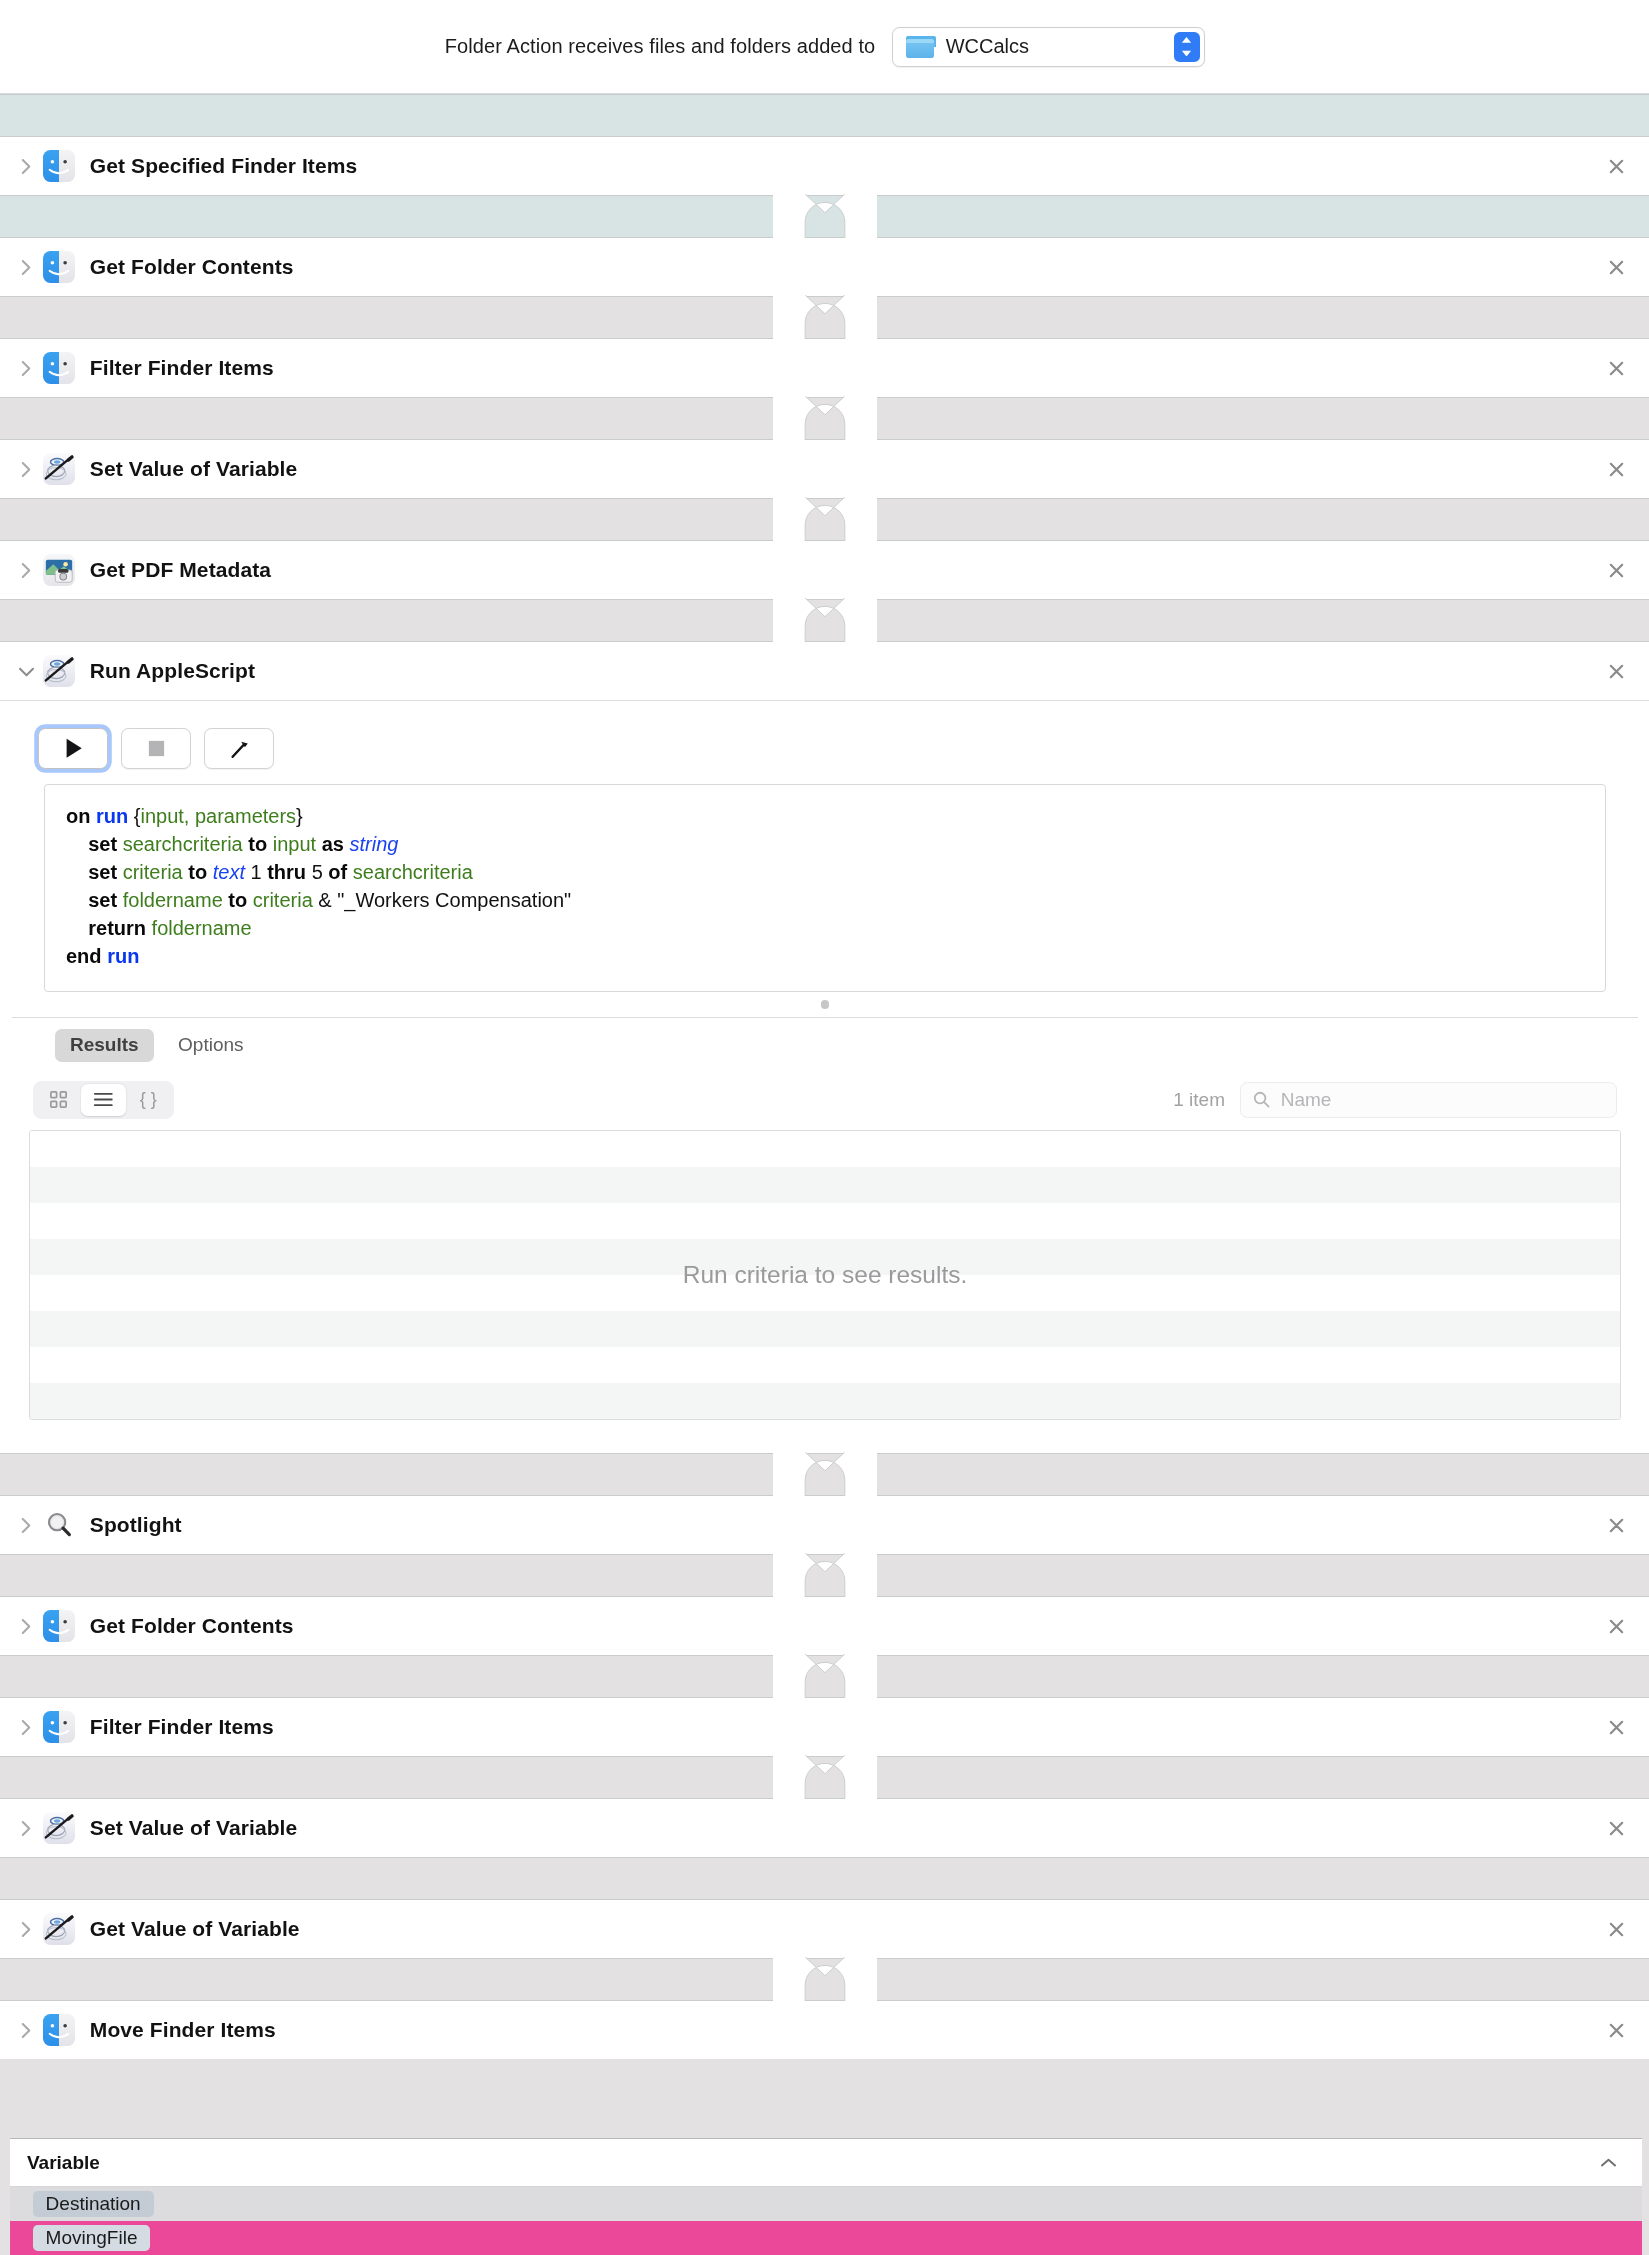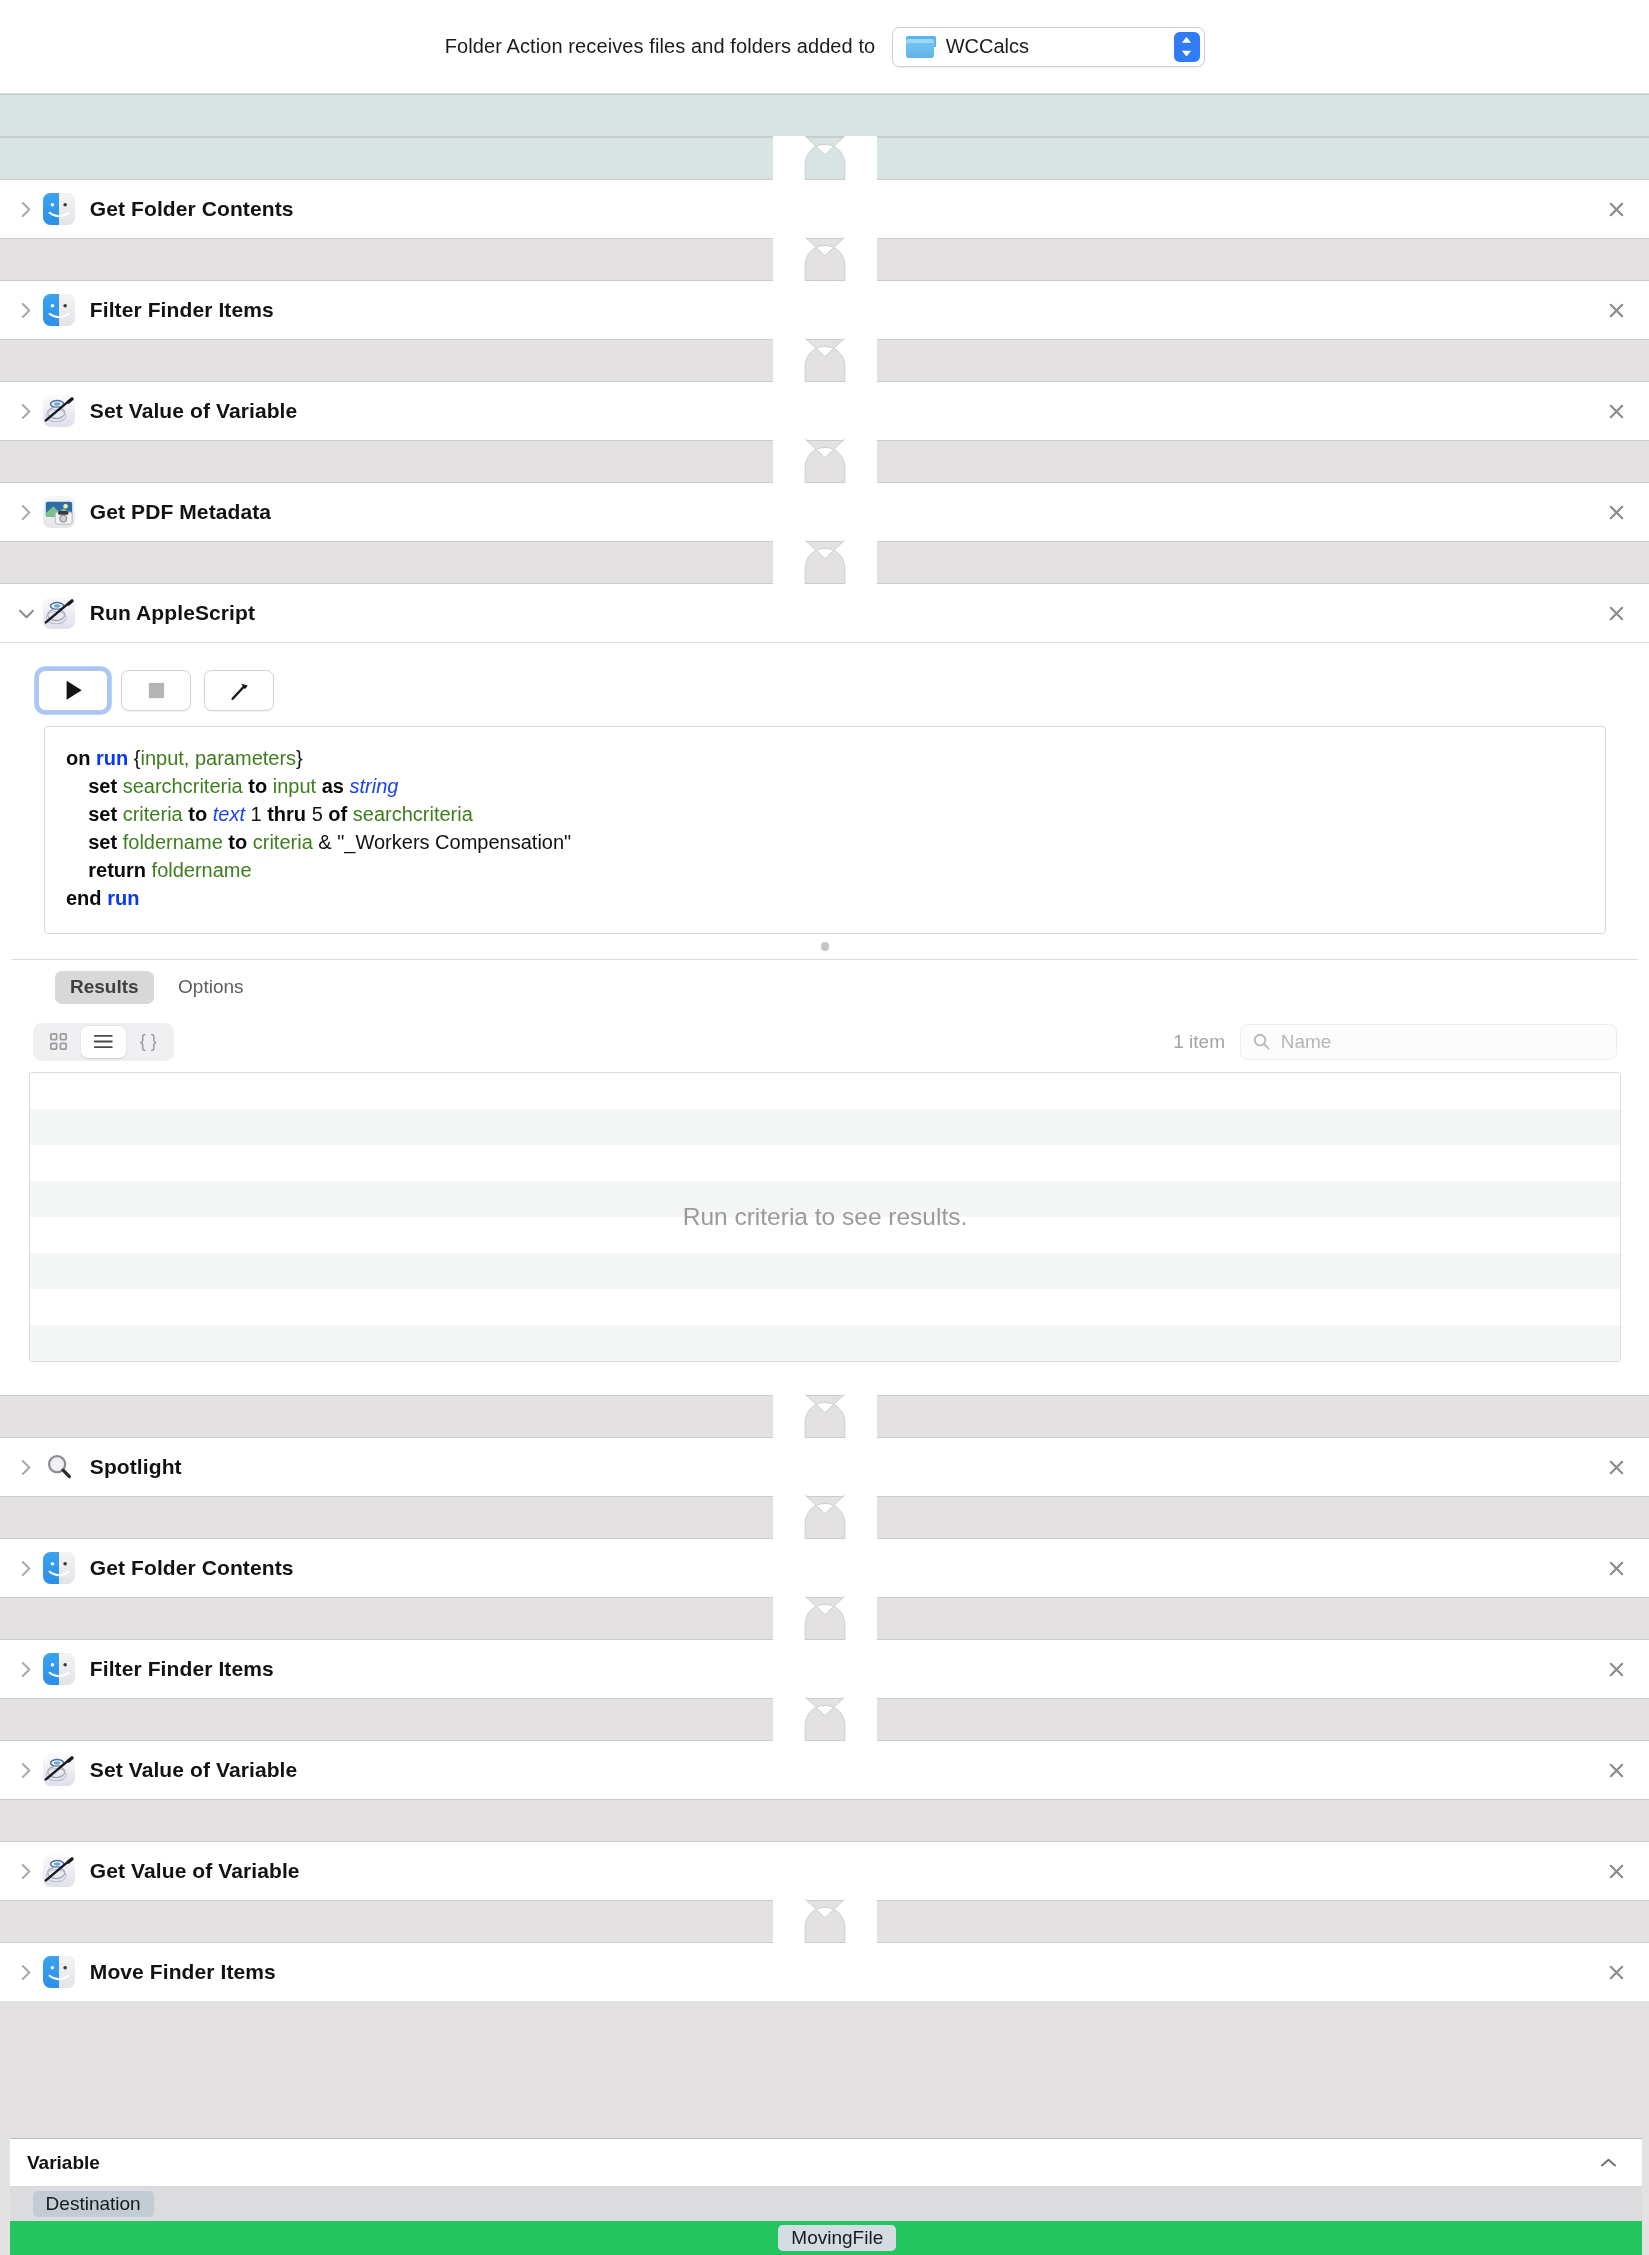--- a/index.html
+++ b/index.html
@@ -231,21 +231,21 @@
     border-top: 0.9px solid #b9b9bb; border-bottom: 0.9px solid #d6d6d8;
     display: flex; align-items: center; padding: 0 21px 0 17px;
   }
   .var-title { font-size: 19px; font-weight: bold; color: #121212; }
   .var-collapse { margin-left: auto; width: 24.5px; height: 24.5px;
     display: flex; align-items: center; justify-content: center; }
   .var-collapse svg { display: block; }
 
   .var-row { height: 34px; display: flex; align-items: center; padding-left: 22.6px; }
   .var-row.r0 { background: #dcdcde; }
-  .var-row.r1 { background: #22c55e; justify-content: center; }
+  .var-row.r1 { background: #ec4899; }
   .var-pill {
     font-size: 19px; color: #1a1a1a; padding: 1.9px 13px 2.8px 13px; border-radius: 4.7px;
   }
   .var-row.r0 .var-pill { background: #c3cbd4; }
   .var-row.r1 .var-pill { background: #d4dbe3; }
 </style>
 </head>
 <body>
 
 <div class="header">
@@ -264,20 +264,43 @@
       <svg width="13" height="8.5" viewBox="0 0 14 9">
           <path d="M7 9 L2 3 L12 3 Z" fill="#fff"></path>
         </svg>
     </span>
   </div>
 </div>
 
 <div class="workflow" id="wf">
     <div class="gap teal">
       <span class="fill" style="background:#d7e4e3"></span>
+    </div>
+    <div class="action">
+      <span class="disclosure">
+    <svg width="13" height="19" viewBox="0 0 14 20">
+      <path d="M3 3 L10 10 L3 17" stroke="#a9a9ab" stroke-width="2.2" fill="none" stroke-linecap="round" stroke-linejoin="round"></path>
+    </svg>
+      </span>
+      <span class="act-icon ic-finder">
+    <span class="left"></span>
+        <span class="right"></span>
+    <svg class="face" viewBox="0 0 34 34">
+      <circle cx="10" cy="12.5" r="1.9" fill="#ffffff"></circle>
+      <circle cx="23.5" cy="12.5" r="1.9" fill="#3a3a3c"></circle>
+      <path d="M7 21 Q17 28.5 27 21" stroke="#ffffff" stroke-width="2.1" fill="none" stroke-linecap="round"></path>
+      <path d="M17 19.5 L17 25" stroke="#3a3a3c" stroke-width="0" fill="none"></path>
+    </svg>
+  </span>
+      <span class="act-title">Get Specified Finder Items</span>
+      <span class="close-x">
+    <svg width="19" height="19" viewBox="0 0 20 20">
+      <path d="M4 4 L16 16 M16 4 L4 16" stroke="#8b8b8d" stroke-width="2.3" stroke-linecap="round"></path>
+    </svg>
+      </span>
     </div>
     <div class="gap teal">
       <span class="fill" style="background:#d7e4e3"></span>
       <span class="notch">
       <svg viewBox="0 0 110 48" preserveAspectRatio="none">
         <path d="M0 0 L34 0 L55 20 L76 0 L110 0 L110 48
                  L76 48 L76 30 A21 21 0 0 0 34 30 L34 48 L0 48 Z" fill="#ffffff" stroke="none"></path>
         <path d="M34 0 L55 20 L76 0" fill="none" stroke="#c9cccc" stroke-width="1"></path>
         <path d="M34 48 L34 30 A21 21 0 0 1 76 30 L76 48" fill="none" stroke="#c9cccc" stroke-width="1"></path>
       </svg>

